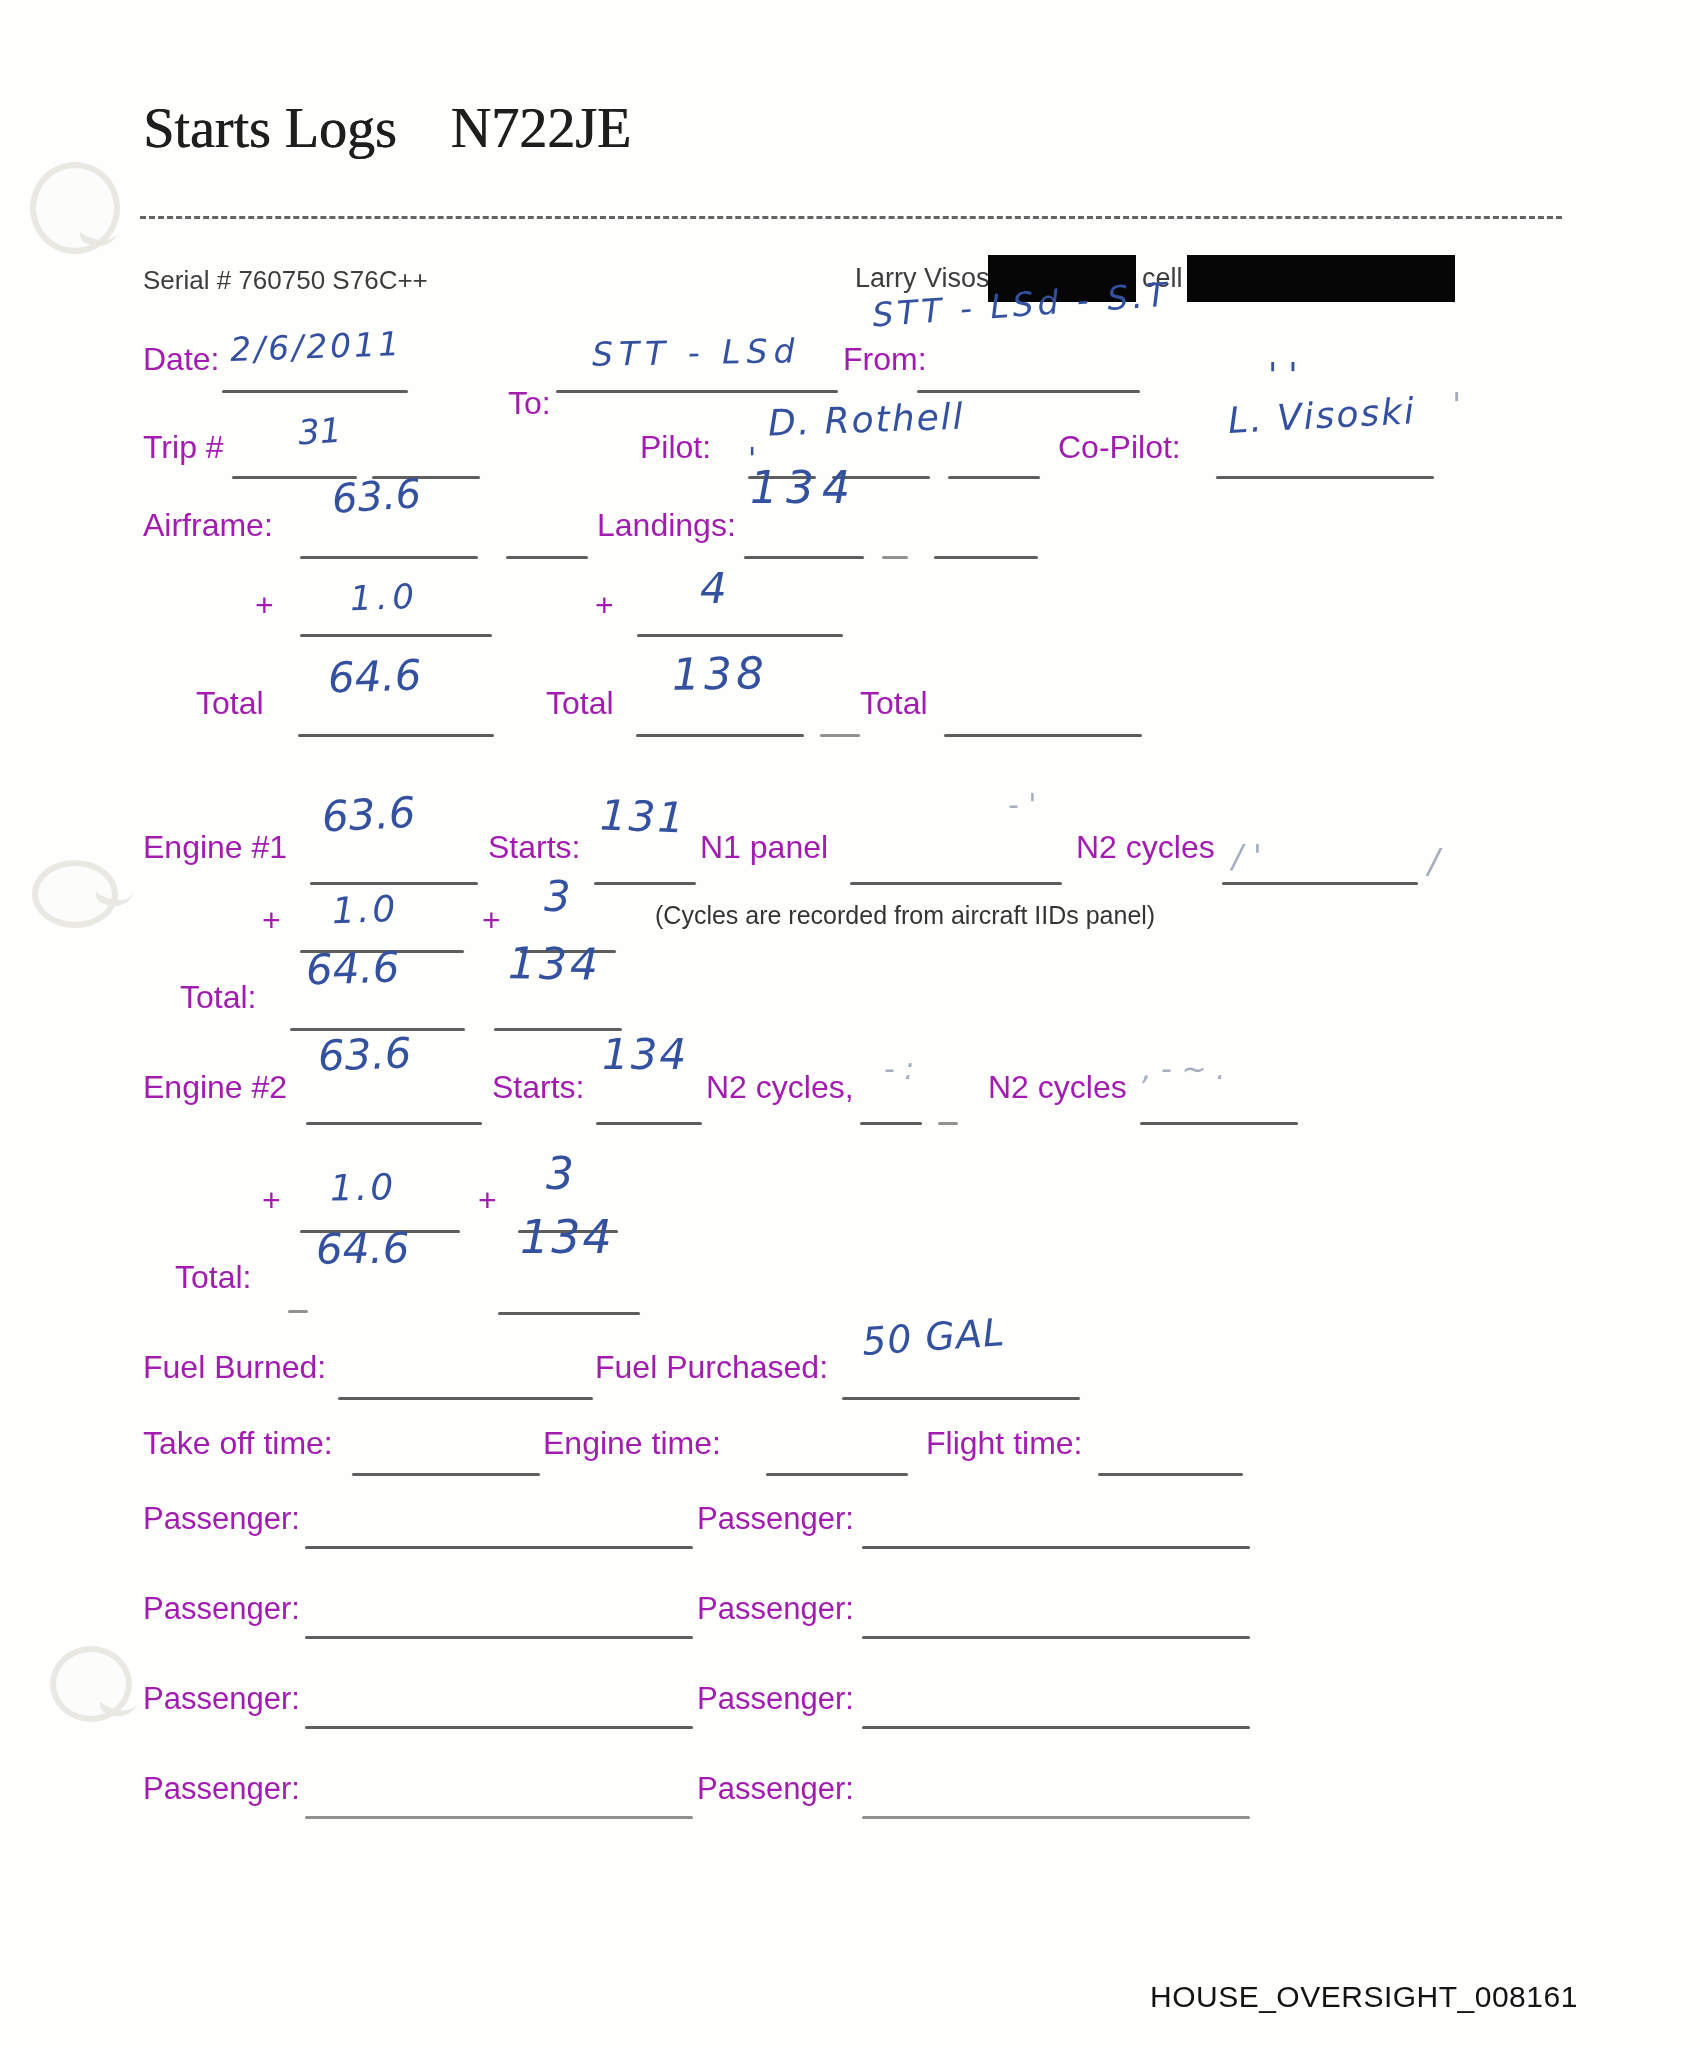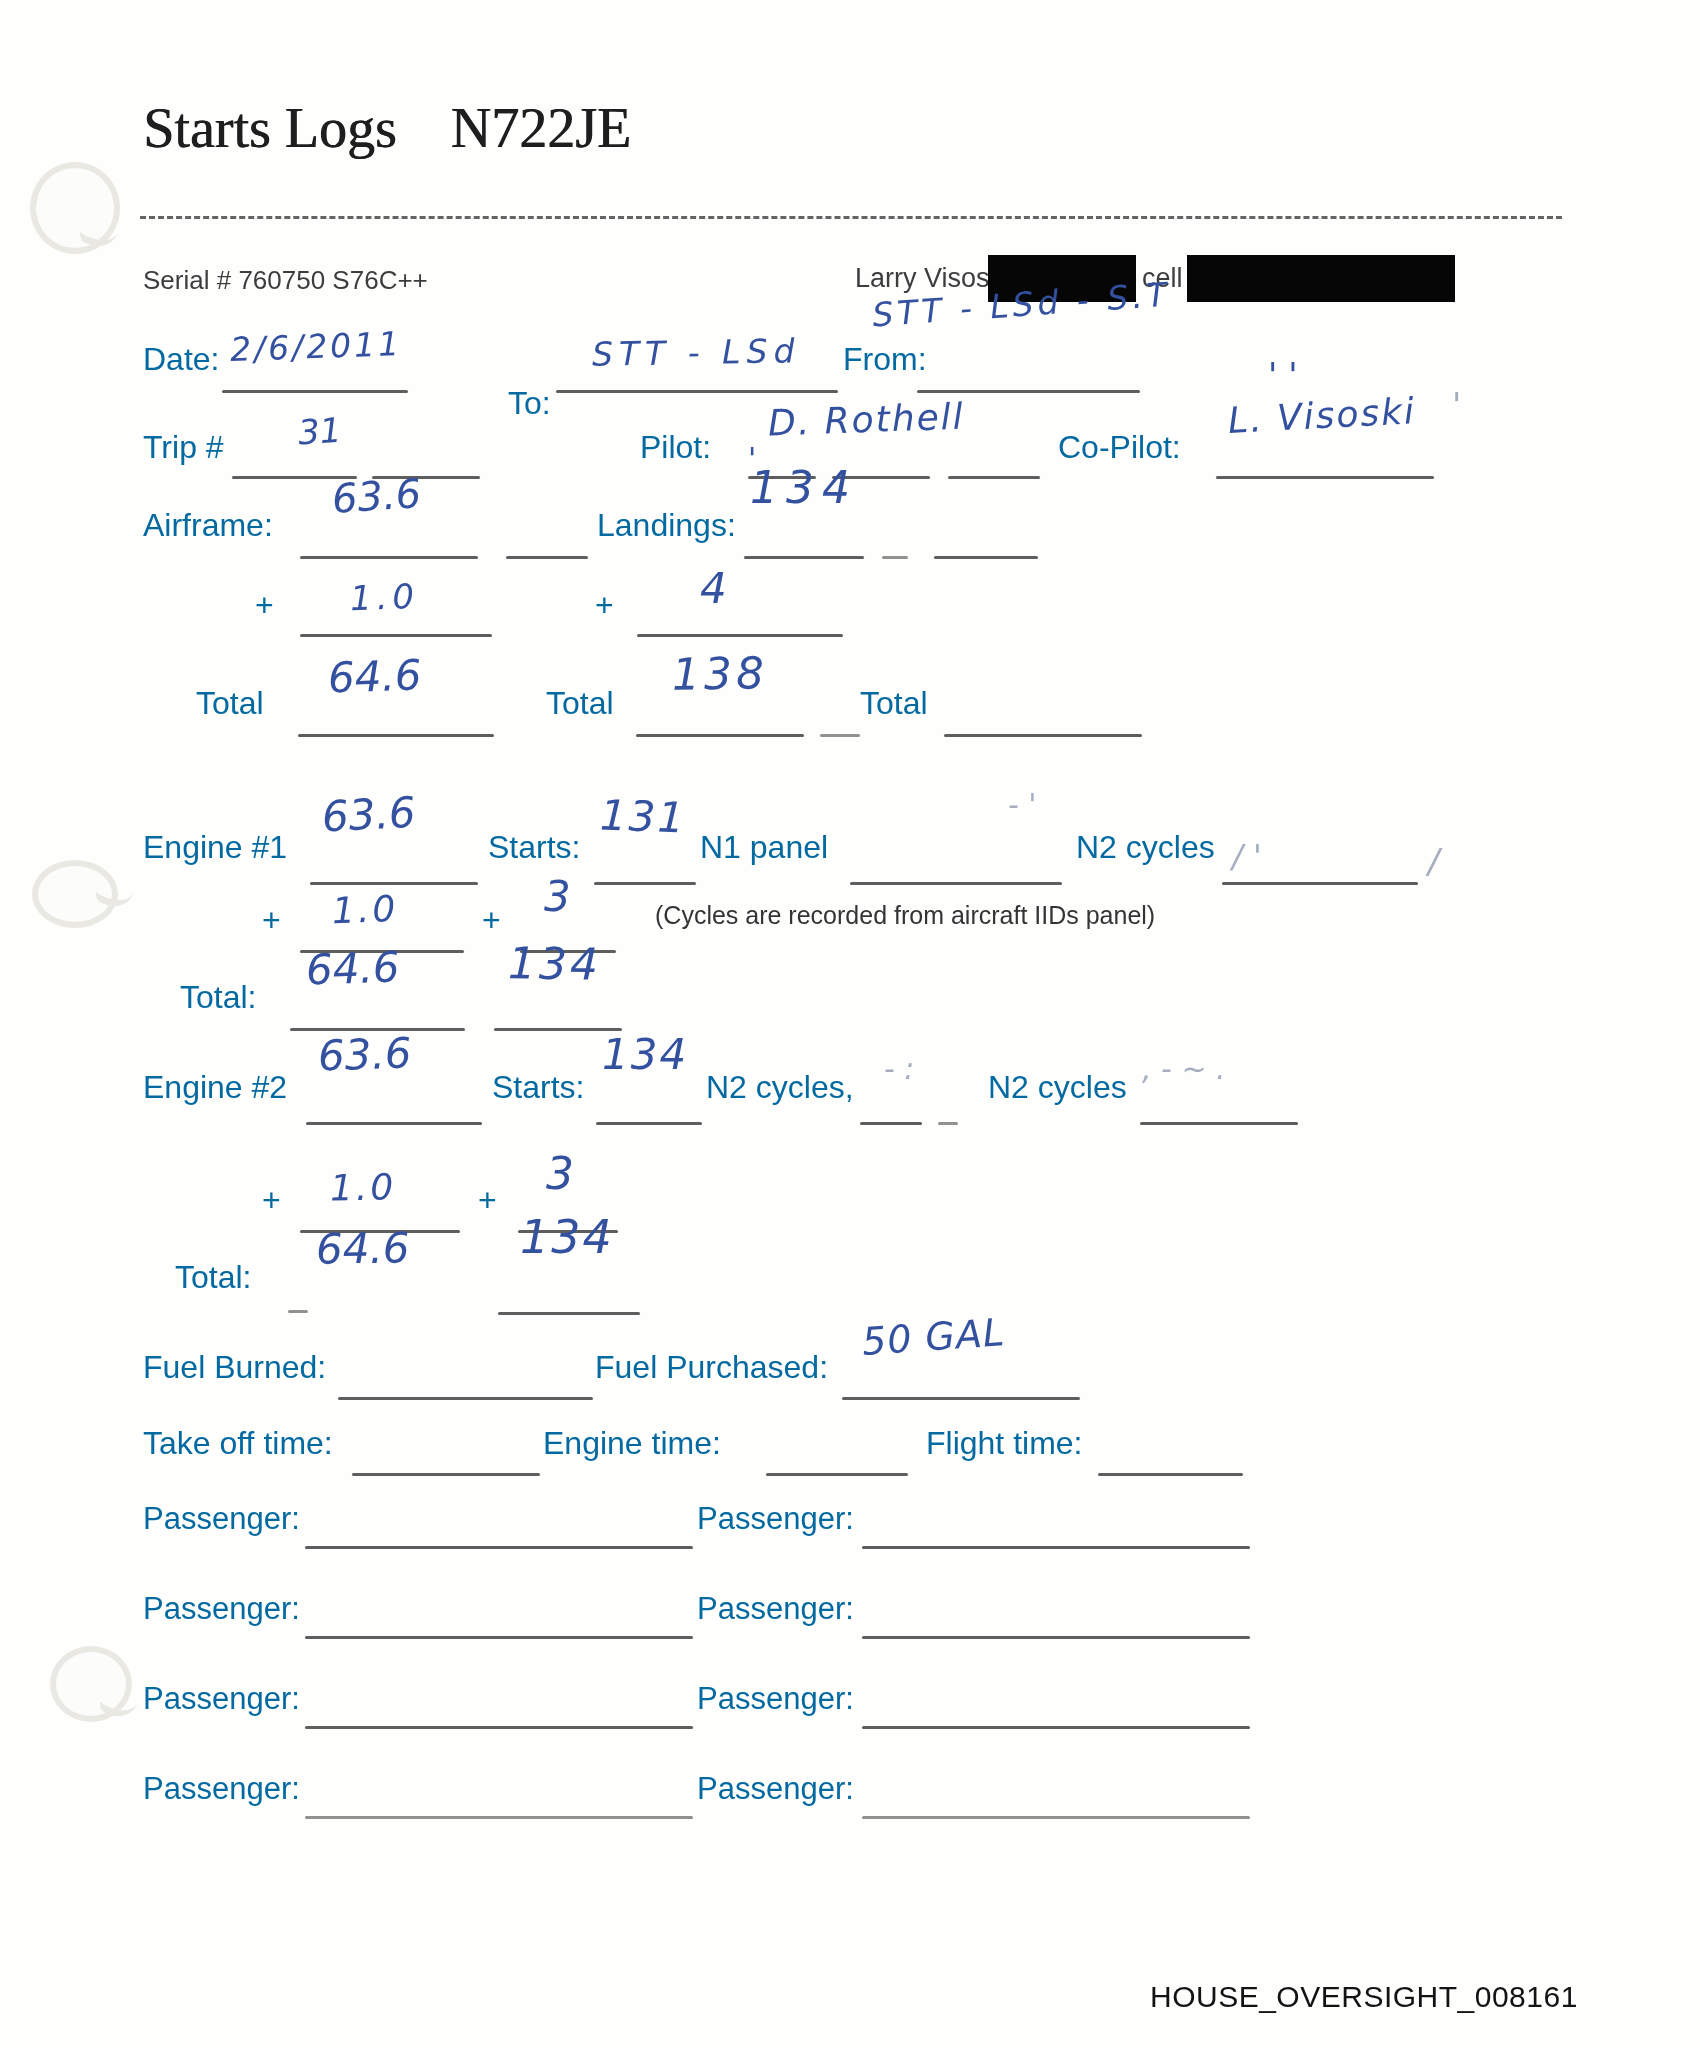--- a/index.html
+++ b/index.html
@@ -2,21 +2,21 @@
 <html><head>
 <meta charset="utf-8">
 <style>
   html,body{margin:0;padding:0;background:#ffffff;}
   .page{position:relative;width:1700px;height:2048px;background:#fefefdff;overflow:hidden;
         font-family:"Liberation Sans",sans-serif;}
   .title{position:absolute;left:143px;top:96px;font-family:"Liberation Serif",serif;
          font-size:56px;color:#1e1e1e;display:flex;gap:54px;white-space:nowrap;
          text-shadow:0.7px 0 0 #1e1e1e;}
   .dash{position:absolute;height:0;border-top:3px dashed #4a4a4a;opacity:.85;}
-  .lbl{position:absolute;color:#0369a1;font-size:32px;white-space:nowrap;line-height:1.1;}
+  .lbl{position:absolute;color:#a21caf;font-size:32px;white-space:nowrap;line-height:1.1;}
   .sm{font-size:26px;color:#3d3d3d;}
   .line{position:absolute;height:3px;background:#484848;border-radius:2px;opacity:.88;}
   .lt{opacity:.6;}
   .bar{position:absolute;background:#060606;}
   .hw{position:absolute;font-family:"DejaVu Sans",sans-serif;font-style:italic;
       color:#34519f;white-space:nowrap;line-height:1;}
   .mark{position:absolute;font-family:"DejaVu Sans",sans-serif;font-style:italic;
         color:#5d6c8c;opacity:.55;white-space:nowrap;line-height:1;}
   .punch{position:absolute;border:6px solid #eae8e2;border-radius:50%;background:#fcfcfb;}
   .punch-tail{position:absolute;width:36px;height:16px;border-bottom:7px solid #eae8e2;

